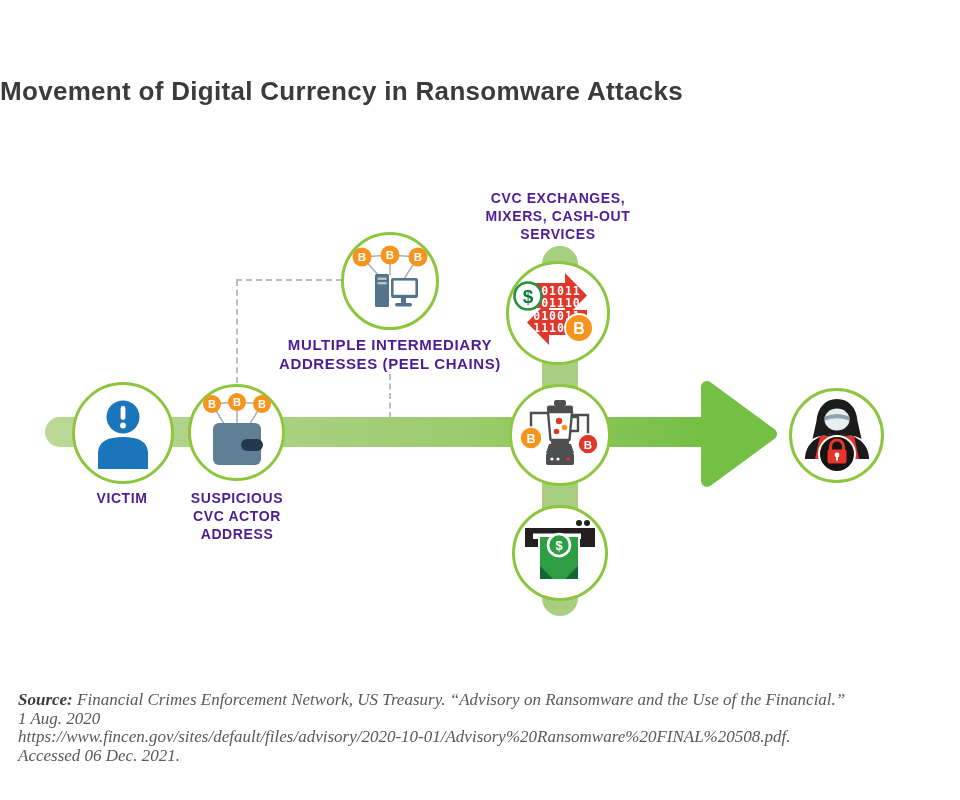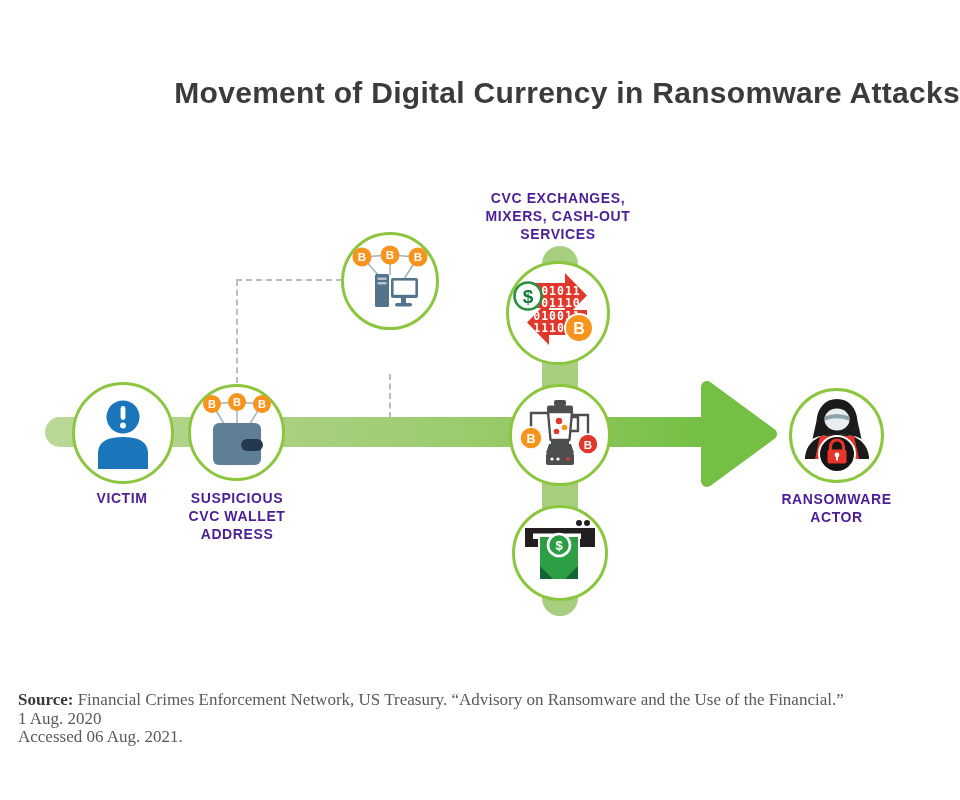--- a/index.html
+++ b/index.html
@@ -1,19 +1,19 @@
 <!DOCTYPE html>
 <html><head>
 <meta charset="utf-8">
 <style>
   html,body{margin:0;padding:0;background:#fff;}
   .stage{position:relative;width:960px;height:800px;background:#fff;overflow:hidden;
          font-family:"Liberation Sans",sans-serif;}
-  .title{position:absolute;left:0;top:76px;width:960px;text-align:right;
-         font-size:30px;font-weight:bold;color:#3b3b3b;letter-spacing:.3px;}
+  .title{position:absolute;left:0;top:76px;width:960px;text-align:left;
+         font-size:26px;font-weight:bold;color:#3b3b3b;letter-spacing:.3px;}
   
   .hband{position:absolute;left:45px;top:417px;width:662px;height:30px;
          border-radius:15px 0 0 15px;z-index:1;
          background:linear-gradient(90deg,#bad897 0%,#a8cf7e 40%,#9acb6b 65%,#74bf44 100%);}
   .vband{position:absolute;left:542px;top:246px;width:36px;height:370px;
          border-radius:18px;background:#a8cf80;z-index:1;}
   .arrowhead{position:absolute;left:698px;top:376px;z-index:1;}
   
   .dash{position:absolute;z-index:0;}
   .dash-v1{left:236px;top:280px;height:103px;border-left:2px dashed #bdbdbd;}
@@ -32,21 +32,21 @@
   
   .nlabel{position:absolute;z-index:3;color:#4c1d95;font-weight:bold;font-size:14px;
           line-height:18px;text-align:center;letter-spacing:.6px;white-space:pre-line;}
   .l-victim{left:62px;top:489px;width:120px;}
   .l-wallet{left:167px;top:489px;width:140px;}
   .l-peel{left:255px;top:335px;width:270px;font-size:15px;line-height:19px;}
   .l-exch{left:468px;top:189px;width:180px;}
   .l-actor{left:766px;top:490px;width:141px;}
   
   .source{position:absolute;left:18px;top:691px;width:934px;
-          font-family:"Liberation Serif",serif;font-size:17px;line-height:18.5px;color:#595959;}
+          font-family:"Liberation Serif",serif;font-size:17px;line-height:18.5px;color:#595959;font-style:italic;}
   .source b{color:#3a3a3a;}
 </style>
 </head>
 <body>
 
 <div class="stage">
 
   <div class="title">Movement of Digital Currency in Ransomware Attacks</div>
 
   <div class="dash dash-v1"></div>
@@ -186,27 +186,28 @@
       <circle cx="42" cy="59" r="18" fill="#141414" stroke="#fff" stroke-width="2"></circle>
       <path d="M35.5 56 V51.5 A6.5 6.5 0 0 1 48.5 51.5 V56" fill="none" stroke="#E8352B" stroke-width="3.2"></path>
       <rect x="32.5" y="54.5" width="19" height="14" rx="2" fill="#E8352B"></rect>
       <circle cx="42" cy="60" r="2.4" fill="#fff"></circle>
       <rect x="41" y="61" width="2" height="4.5" fill="#fff"></rect>
     </svg>
   </div>
 
   <div class="nlabel l-victim">VICTIM</div>
   <div class="nlabel l-wallet">SUSPICIOUS
-CVC WALLET
+CVC ACTOR
 ADDRESS</div>
+  <div class="nlabel l-peel">MULTIPLE INTERMEDIARY
+ADDRESSES (PEEL CHAINS)</div>
   <div class="nlabel l-exch">CVC EXCHANGES,
 MIXERS, CASH-OUT
 SERVICES</div>
-  <div class="nlabel l-actor">RANSOMWARE
-ACTOR</div>
 
   <div class="source">
     <div><b>Source:</b> <span>Financial Crimes Enforcement Network, US Treasury. “Advisory on Ransomware and the Use of the Financial.”</span></div>
     <div>1 Aug. 2020</div>
-    <div>Accessed 06 Aug. 2021.</div>
+    <div>https://www.fincen.gov/sites/default/files/advisory/2020-10-01/Advisory%20Ransomware%20FINAL%20508.pdf.</div>
+    <div>Accessed 06 Dec. 2021.</div>
   </div>
 
 </div>
 
 </body></html>

